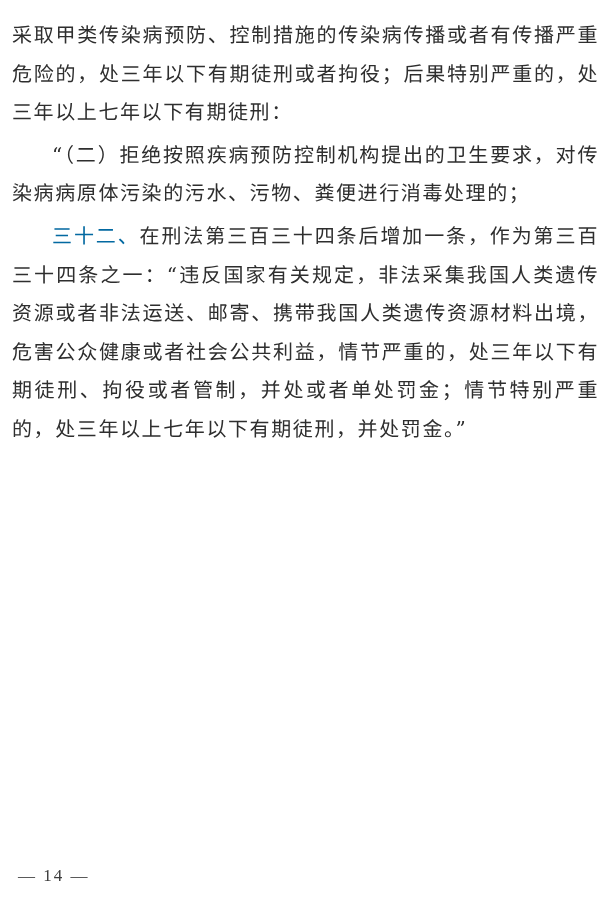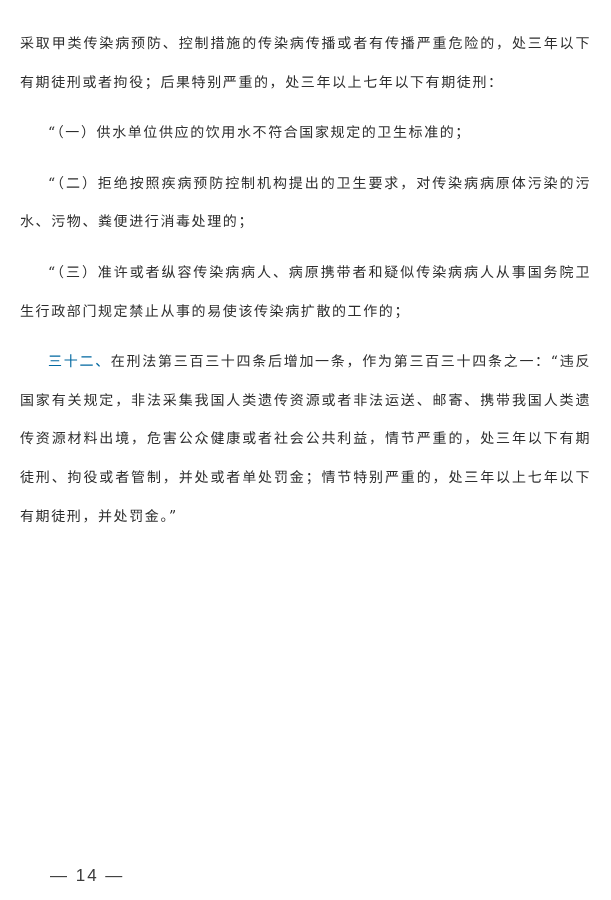--- a/index.html
+++ b/index.html
@@ -17,22 +17,22 @@
     font-family: "DejaVu Serif", "Liberation Serif", serif;
   }
   .body-text {
     position: absolute;
     top: 12px;
     left: 8px;
     width: 595px;
     color: #2e2e2e;
   }
   .body-text p {
-    margin: 12px;
-    font-size: 14px;
+    margin: 4px;
+    font-size: 20px;
     line-height: 38.6px;
     letter-spacing: 1.6px;
     text-align: justify;
     text-justify: inter-character;
     word-break: break-all;
   }
   .body-text p.indent {
     text-indent: 2em;
   }
   .bold-lead {
@@ -40,29 +40,26 @@
     color: #0369a1;
   }
   .page-number {
     position: absolute;
     left: 18px;
     top: 864px;
     font-size: 17px;
     line-height: 24px;
     color: #3c3c3c;
     letter-spacing: 2px;
-    font-family: Liberation Sans, sans-serif;
-    margin-left: 32px;
+    font-family: Liberation Serif, serif;
   }
 </style>
 </head>
 <body>
 
 <div class="document-page">
   <div class="body-text">
     <p><span>采取甲类传染病预防、控制措施的传染病传播或者有传播严重危险的，处三年以下有期徒刑或者拘役；后果特别严重的，处三年以上七年以下有期徒刑：</span></p>
-    <p class="indent"><span>“（一）供水单位供应的饮用水不符合国家规定的卫生标准的；</span></p>
     <p class="indent"><span>“（二）拒绝按照疾病预防控制机构提出的卫生要求，对传染病病原体污染的污水、污物、粪便进行消毒处理的；</span></p>
-    <p class="indent"><span>“（三）准许或者纵容传染病病人、病原携带者和疑似传染病病人从事国务院卫生行政部门规定禁止从事的易使该传染病扩散的工作的；</span></p>
     <p class="indent"><span class="bold-lead">三十二、</span><span>在刑法第三百三十四条后增加一条，作为第三百三十四条之一：“违反国家有关规定，非法采集我国人类遗传资源或者非法运送、邮寄、携带我国人类遗传资源材料出境，危害公众健康或者社会公共利益，情节严重的，处三年以下有期徒刑、拘役或者管制，并处或者单处罚金；情节特别严重的，处三年以上七年以下有期徒刑，并处罚金。”</span></p>
   </div>
   <div class="page-number">— 14 —</div>
 </div>
 
 </body></html>

